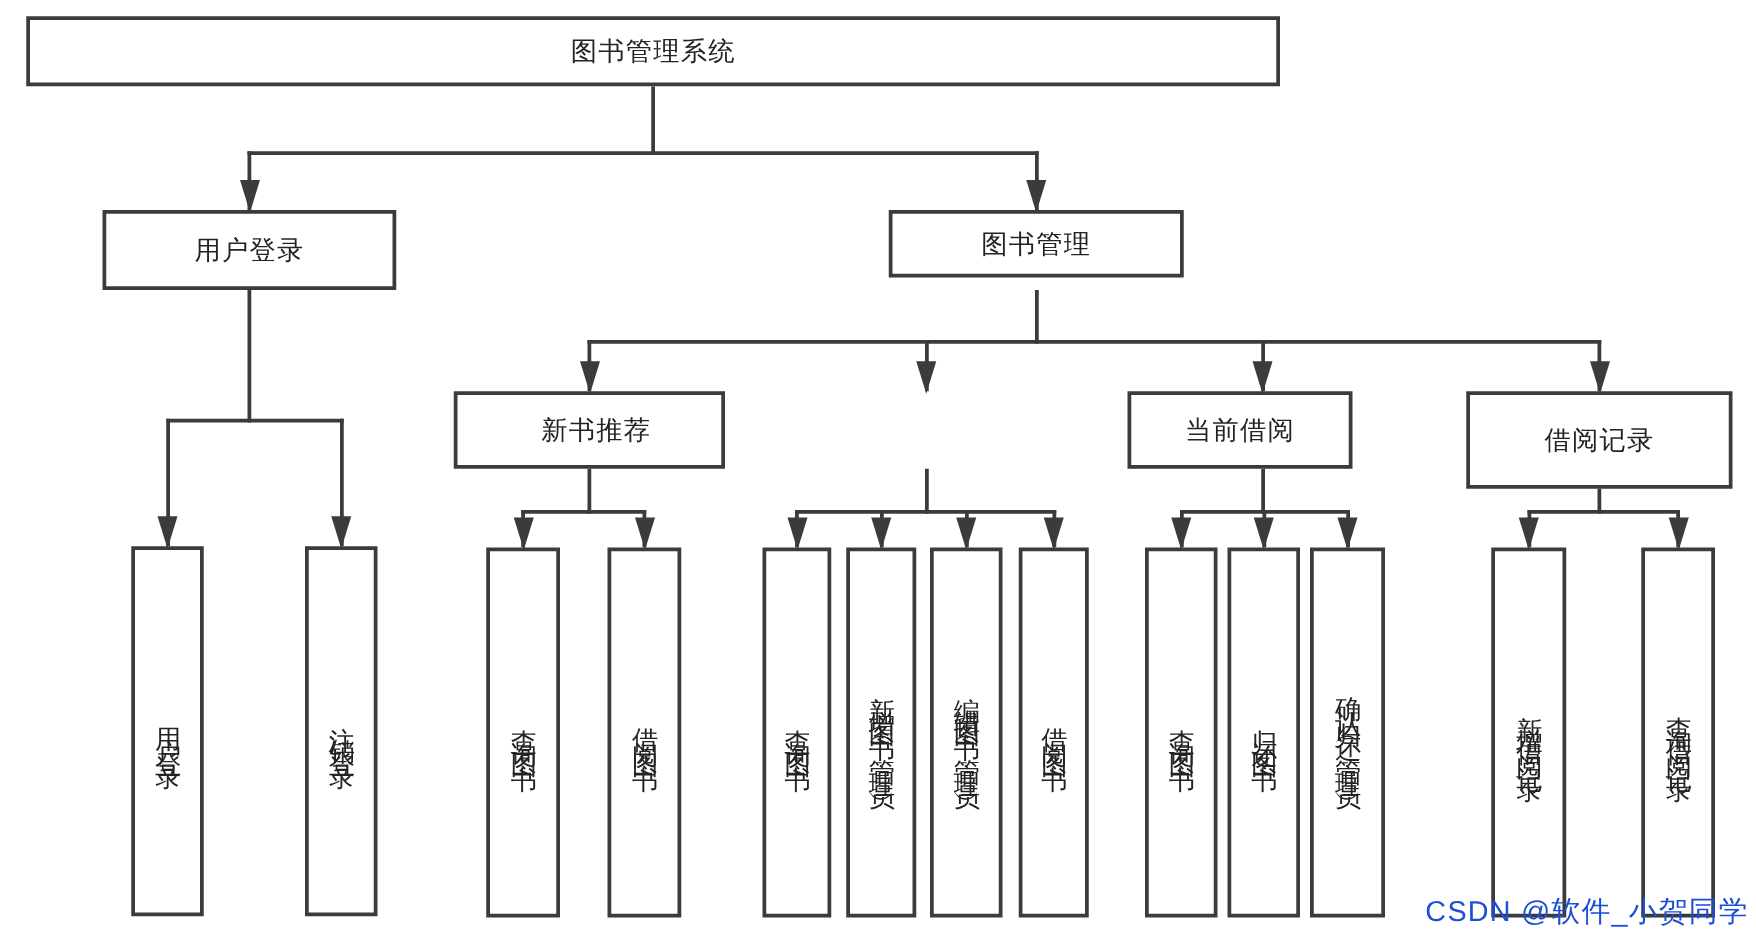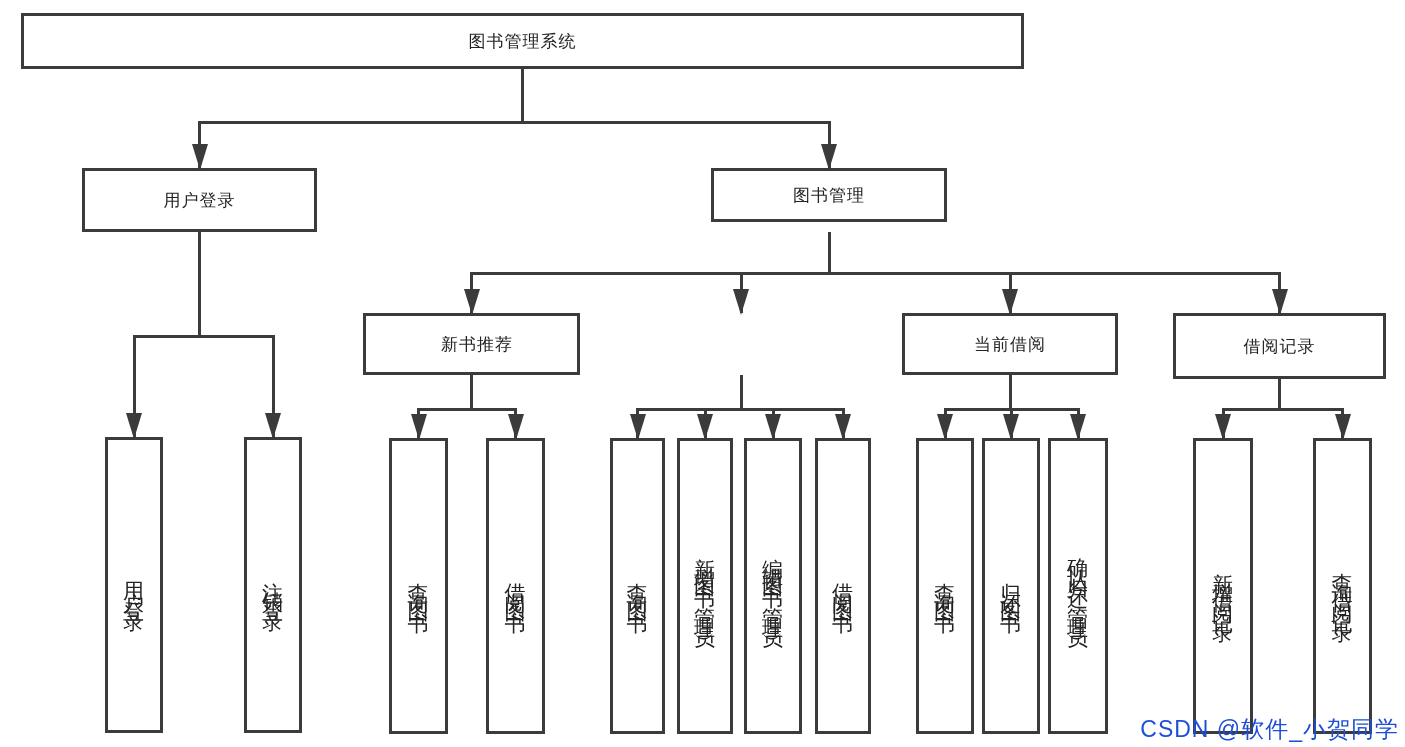--- a/index.html
+++ b/index.html
@@ -15,21 +15,21 @@
     box-sizing:border-box;
     border:3px solid #3b3b3b;
     background:#ffffff;
     display:flex;
     align-items:center;
     justify-content:center;
     color:#232323;
     z-index:2;
   }
   .node.horizontal .label{
-    font-size:17px;
+    font-size:21px;
     letter-spacing:1px;
     white-space:nowrap;
   }
   .node.vertical .label{
     writing-mode:vertical-rl;
     text-orientation:mixed;
     font-size:21px;
     letter-spacing:10px;
     line-height:1;
   }
@@ -67,24 +67,24 @@
     </div>
     <div class="node horizontal" style="left: 82px; top: 168px; width: 235px; height: 64px;">
       <span class="label">用户登录</span>
     </div>
     <div class="node horizontal" style="left: 711px; top: 168px; width: 236px; height: 54px;">
       <span class="label">图书管理</span>
     </div>
     <div class="node horizontal" style="left: 363px; top: 313px; width: 217px; height: 62px; padding-left: 11px;">
       <span class="label">新书推荐</span>
     </div>
-    <div class="node horizontal" style="left: 902px; top: 313px; width: 216px; height: 62px;">
+    <div class="node horizontal" style="left: 902px; top: 313px; width: 180px; height: 62px;">
       <span class="label">当前借阅</span>
     </div>
-    <div class="node horizontal" style="left: 1173px; top: 313px; width: 213px; height: 66px;">
+    <div class="node horizontal" style="left: 1173px; top: 313px; width: 213px; height: 78px;">
       <span class="label">借阅记录</span>
     </div>
     <div class="node vertical" style="left: 105px; top: 437px; width: 58px; height: 296px;">
       <span class="label">用户登录</span>
     </div>
     <div class="node vertical" style="left: 244px; top: 437px; width: 58px; height: 296px;">
       <span class="label">注销登录</span>
     </div>
     <div class="node vertical" style="left: 389px; top: 438px; width: 59px; height: 296px;">
       <span class="label">查询图书</span>

